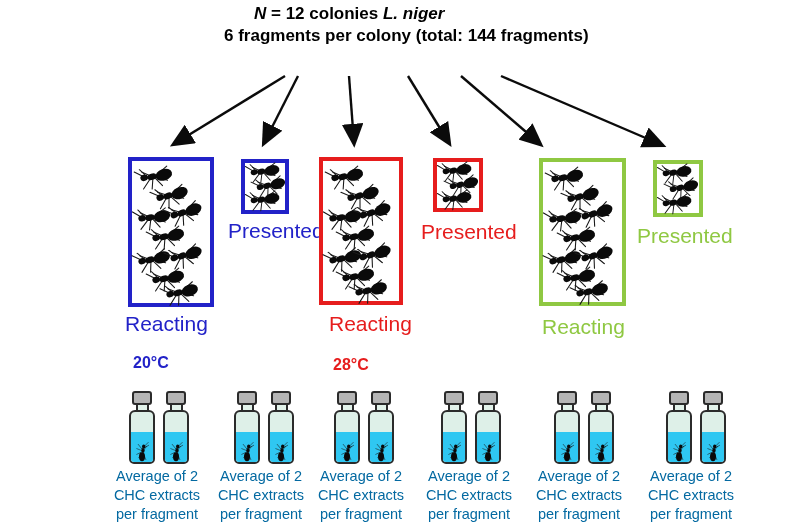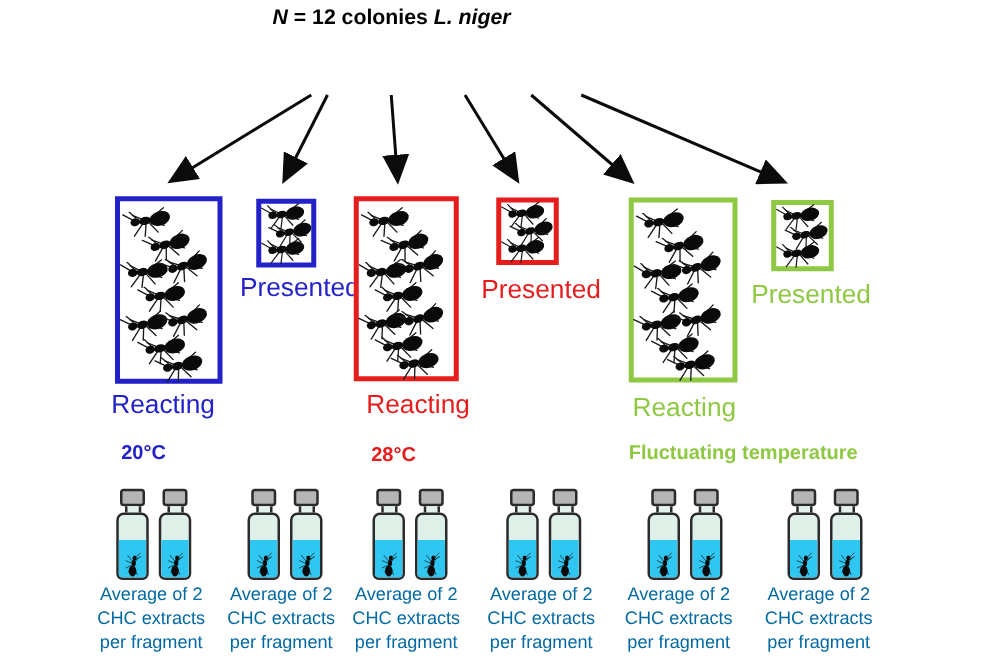--- a/index.html
+++ b/index.html
@@ -1,18 +1,18 @@
 <!DOCTYPE html>
 <html><head>
 <meta charset="utf-8">
 <style>
   html,body{margin:0;padding:0;background:#fff;}
   #stage{
     position:relative;width:699px;height:530px;background:#ffffff;overflow:hidden;
-    font-family:"Liberation Sans","DejaVu Sans",sans-serif;color:#111;
+    font-family:"Liberation Sans","DejaVu Sans",sans-serif;color:#111;margin-left:36px;
   }
   
   #title{position:absolute;left:188px;top:3px;width:445px;font-size:17px;font-weight:700;line-height:21.5px;color:#000;}
   #title .t1{padding-left:30px;}
   #title .t2{padding-left:60px;}
   #title i{font-style:italic;}
   
   #arrows{position:absolute;left:0;top:0;width:800px;height:530px;pointer-events:none;}
   
   .antbox{position:absolute;background:#fff;box-sizing:border-box;}
@@ -63,20 +63,21 @@
           <ellipse cx="11.5" cy="10.5" rx="4.3" ry="3.5"></ellipse>
           <ellipse cx="20" cy="12" rx="5.2" ry="3.5"></ellipse>
           <ellipse cx="33" cy="14" rx="9.3" ry="6.3"></ellipse>
         </g>
       </symbol>
     </defs>
   </svg>
 
   <div id="title">
     <div class="t1"><i>N</i><span> = 12 colonies </span><i>L. niger</i></div>
+    <div class="t3">6 fragments per colony (total: 144 fragments)</div>
   </div>
 
   <svg id="arrows" viewBox="0 0 800 530">
     <defs>
       <marker id="ah" markerWidth="11" markerHeight="9" refX="8" refY="4.5" orient="auto">
         <path d="M0 0 L10 4.5 L0 9 z" fill="#0b0b0b"></path>
       </marker>
     </defs>
     <g stroke="#0b0b0b" stroke-width="2.4" marker-end="url(#ah)">
       <line x1="249" y1="76" x2="138" y2="144"></line>
@@ -211,21 +212,20 @@
       </svg>
     <svg class="ant" width="36" height="22" style="left:7px;top:13px;transform:rotate(-20deg)">
         <use href="#ant-sym"></use>
       </svg>
     <svg class="ant" width="36" height="22" style="left:0px;top:28px;transform:rotate(-15deg)">
         <use href="#ant-sym"></use>
       </svg>
   </div>
   <div class="rlabel c-green" style="left:506px;top:315px;">Reacting</div>
   <div class="plabel c-green" style="left:601px;top:224px;">Presented</div>
-  <div class="temp c-green" style="left:503px;top:354px;">Fluctuating temperature</div>
 
   <div class="vial-pair" style="left:93px;top:391px;">
     <div class="vial">
         <div class="cap"></div>
         <div class="neck"></div>
         <div class="vbody">
           <div class="liquid"></div>
           <svg class="vial-ant" width="21" height="13">
             <use href="#ant-sym"></use>
           </svg>

